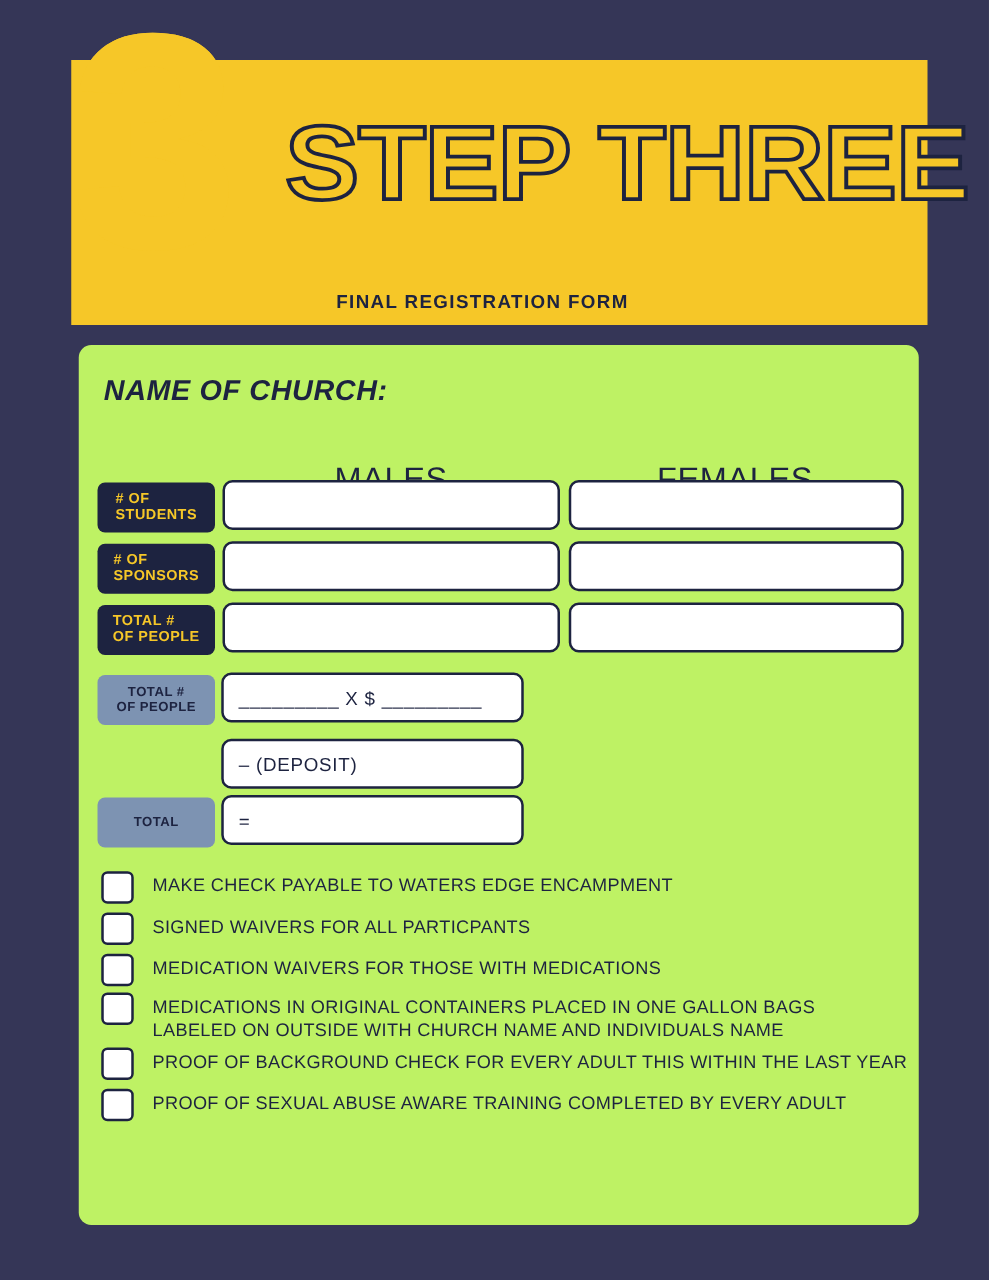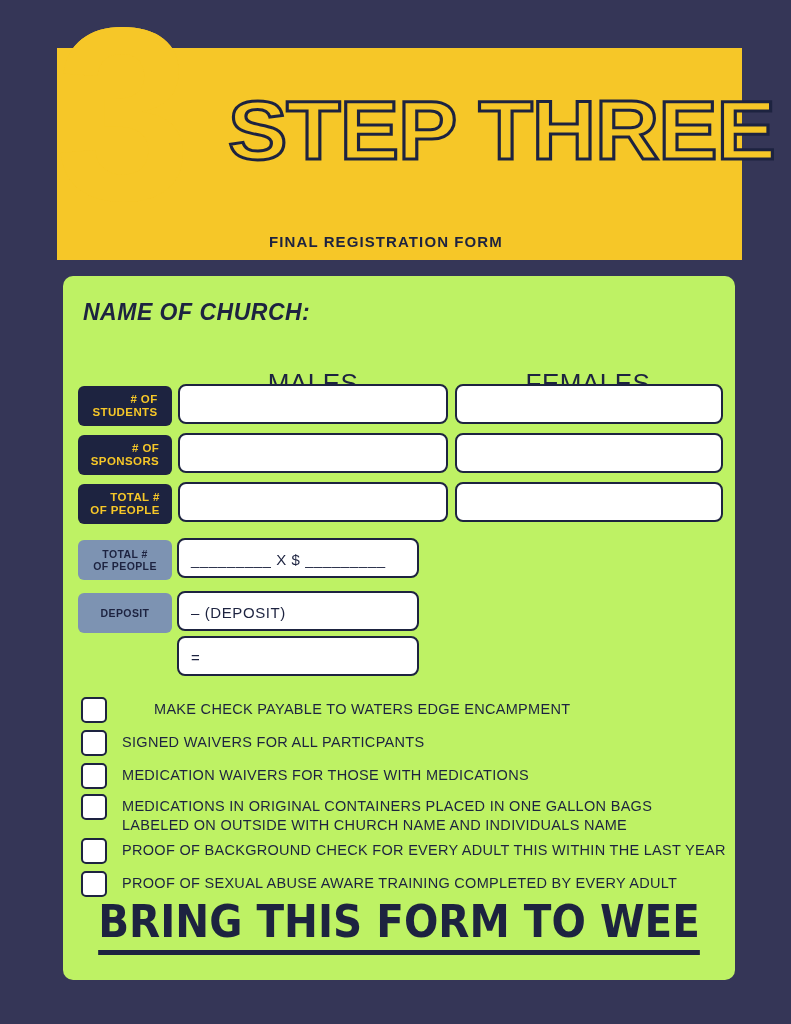--- a/index.html
+++ b/index.html
@@ -125,21 +125,21 @@
     background: #1D2340;
     border-radius: 6px;
     color: #F6C728;
     font-size: 11.5px;
     font-weight: bold;
     line-height: 13px;
     letter-spacing: 0.4px;
     display: flex;
     align-items: center;
     justify-content: center;
-    text-align: right;
+    text-align: left;
   }
   .tag-blue {
     position: absolute;
     left: 15px;
     width: 94px;
     height: 40px;
     background: #7D93B2;
     border-radius: 6px;
     color: #1D2340;
     font-size: 10.5px;
@@ -276,32 +276,32 @@
     <div class="tag-blue" style="top:264px;">
       <span>
         <span>TOTAL #</span><br>
         <span>OF PEOPLE</span>
       </span>
     </div>
     <div class="fld wide" style="top:262px;padding-left:44px;">
       <span class="fld-text" style="left:12px; top:11px;">_________ X $ _________</span>
     </div>
 
-    <div class="tag-blue" style="top:317px;">
-      <span>DEPOSIT</span>
-    </div>
     <div class="fld wide" style="top:315px;">
       <span class="fld-text" style="left:12px; top:11px;">– (DEPOSIT)</span>
     </div>
 
+    <div class="tag-blue" style="top:362px;">
+      <span>TOTAL</span>
+    </div>
     <div class="fld wide" style="top:360px;">
       <span class="fld-text" style="left:12px; top:11px;">=</span>
     </div>
 
-    <div class="check-row" style="top:421px;gap:32px;">
+    <div class="check-row" style="top:421px;">
       <div class="checkbox"></div>
       <div class="check-label">MAKE CHECK PAYABLE TO WATERS EDGE ENCAMPMENT</div>
     </div>
     <div class="check-row" style="top:454px;">
       <div class="checkbox"></div>
       <div class="check-label">SIGNED WAIVERS FOR ALL PARTICPANTS</div>
     </div>
     <div class="check-row" style="top:487px;">
       <div class="checkbox"></div>
       <div class="check-label">MEDICATION WAIVERS FOR THOSE WITH MEDICATIONS</div>
@@ -312,18 +312,15 @@
     </div>
     <div class="check-row" style="top:562px;">
       <div class="checkbox"></div>
       <div class="check-label">PROOF OF BACKGROUND CHECK FOR EVERY ADULT THIS WITHIN THE LAST YEAR</div>
     </div>
     <div class="check-row" style="top:595px;">
       <div class="checkbox"></div>
       <div class="check-label">PROOF OF SEXUAL ABUSE AWARE TRAINING COMPLETED BY EVERY ADULT</div>
     </div>
 
-    <div class="bring">
-      <span>BRING THIS FORM TO WEE</span>
-    </div>
 
   </div>
 </div>
 
 </body></html>

